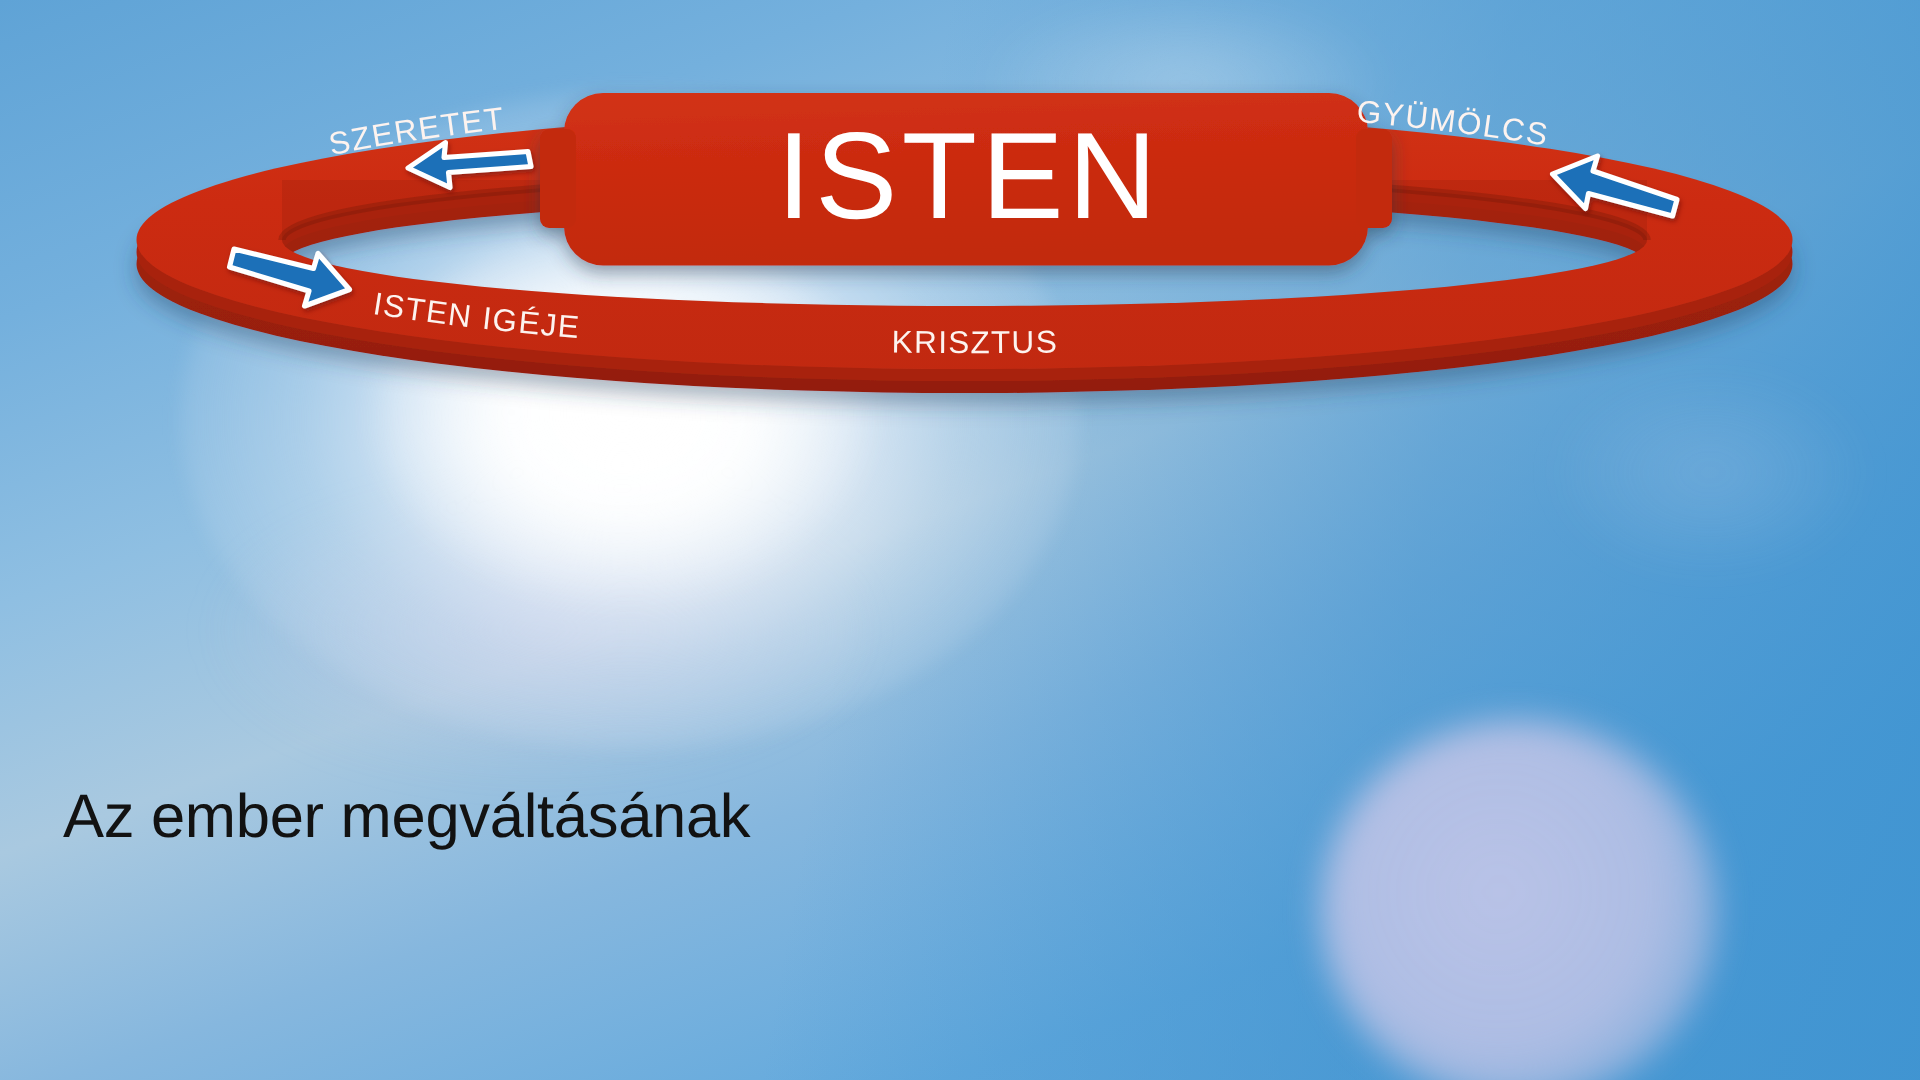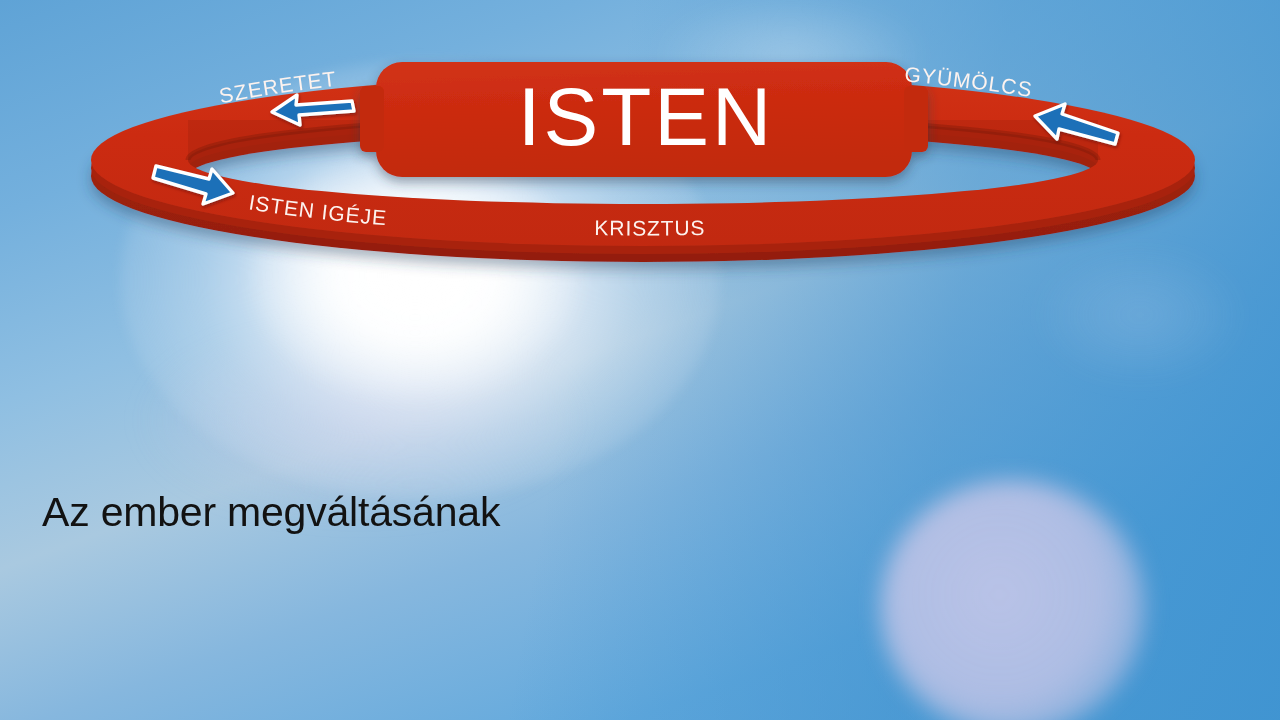--- a/index.html
+++ b/index.html
@@ -151,21 +151,21 @@
     top: 392px;
     width: 640px;
     color: #121212;
     font-family: "Liberation Sans", sans-serif;
     font-size: 41px;
     line-height: 48px;
     font-weight: 400;
     letter-spacing: -0.2px;
     white-space: pre;
   }
-  .caption .line { display: block; }
+  .caption .line { display: block; margin-top: 32px; }
 </style>
 </head>
 <body>
 
 <div id="slide">
 
   <div class="sky-base"></div>
   <div class="sky-tint-right"></div>
   <div class="flare-violet"></div>
   <div class="sun-glow"></div>

